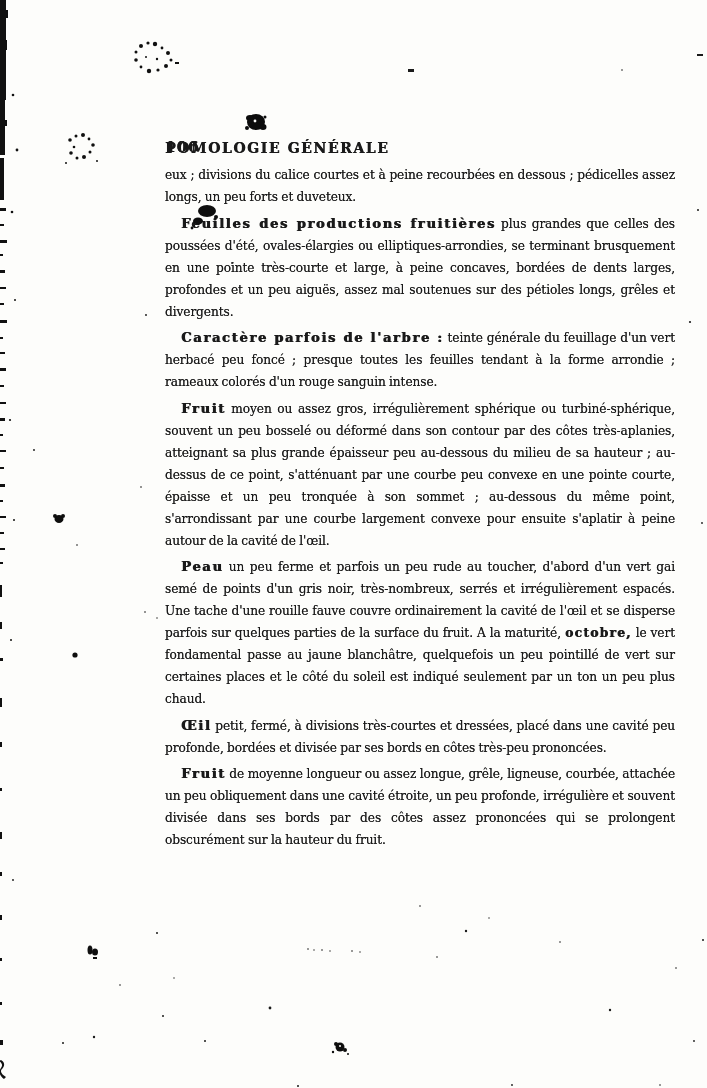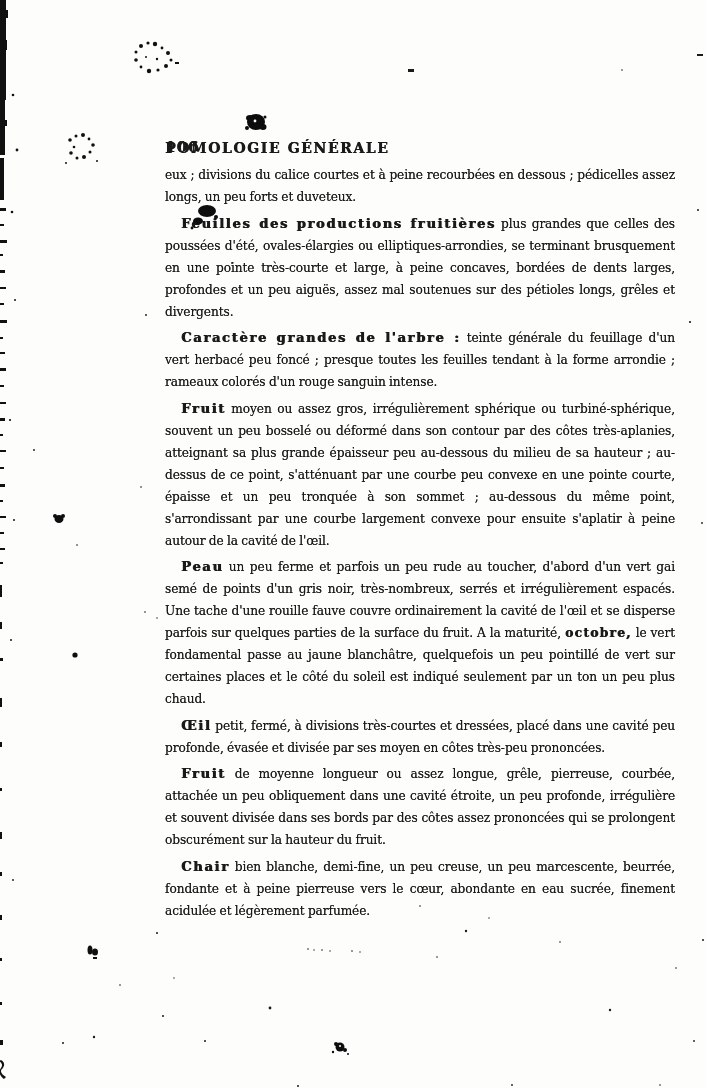--- a/index.html
+++ b/index.html
@@ -62,31 +62,30 @@
     <div class="header">
       <span class="page-number">106</span>
       <div class="header-title">POMOLOGIE GÉNÉRALE</div>
     </div>
 
     <div class="body-text">
       <p><span class="lead"></span><span>eux ; divisions du calice courtes et à peine recourbées en dessous ; pédicelles assez longs, un peu forts et duveteux.</span><span class="midbold"></span><span></span></p>
 
       <p class="indent"><span class="lead">Feuilles des productions fruitières</span><span> plus grandes que celles des poussées d'été, ovales-élargies ou elliptiques-arrondies, se terminant brusquement en une pointe très-courte et large, à peine concaves, bordées de dents larges, profondes et un peu aiguës, assez mal soutenues sur des pétioles longs, grêles et divergents.</span><span class="midbold"></span><span></span></p>
 
-      <p class="indent"><span class="lead">Caractère grandes de l'arbre :</span><span> teinte générale du feuillage d'un vert herbacé peu foncé ; presque toutes les feuilles tendant à la forme arrondie ; rameaux colorés d'un rouge sanguin intense.</span><span class="midbold"></span><span></span></p>
+      <p class="indent"><span class="lead">Caractère parfois de l'arbre :</span><span> teinte générale du feuillage d'un vert herbacé peu foncé ; presque toutes les feuilles tendant à la forme arrondie ; rameaux colorés d'un rouge sanguin intense.</span><span class="midbold"></span><span></span></p>
 
       <p class="indent"><span class="lead">Fruit</span><span> moyen ou assez gros, irrégulièrement sphérique ou turbiné-sphérique, souvent un peu bosselé ou déformé dans son contour par des côtes très-aplanies, atteignant sa plus grande épaisseur peu au-dessous du milieu de sa hauteur ; au-dessus de ce point, s'atténuant par une courbe peu convexe en une pointe courte, épaisse et un peu tronquée à son sommet ; au-dessous du même point, s'arrondissant par une courbe largement convexe pour ensuite s'aplatir à peine autour de la cavité de l'œil.</span><span class="midbold"></span><span></span></p>
 
       <p class="indent"><span class="lead">Peau</span><span> un peu ferme et parfois un peu rude au toucher, d'abord d'un vert gai semé de points d'un gris noir, très-nombreux, serrés et irrégulièrement espacés. Une tache d'une rouille fauve couvre ordinairement la cavité de l'œil et se disperse parfois sur quelques parties de la surface du fruit. A la maturité, </span><span class="midbold">octobre,</span><span> le vert fondamental passe au jaune blanchâtre, quelquefois un peu pointillé de vert sur certaines places et le côté du soleil est indiqué seulement par un ton un peu plus chaud.</span></p>
 
-      <p class="indent"><span class="lead">Œil</span><span> petit, fermé, à divisions très-courtes et dressées, placé dans une cavité peu profonde, évasée et divisée par ses moyen en côtes très-peu prononcées.</span><span class="midbold"></span><span></span></p>
-
-      <p class="indent"><span class="lead">Fruit</span><span> de moyenne longueur ou assez longue, grêle, pierreuse, courbée, attachée un peu obliquement dans une cavité étroite, un peu profonde, irrégulière et souvent divisée dans ses bords par des côtes assez prononcées qui se prolongent obscurément sur la hauteur du fruit.</span><span class="midbold"></span><span></span></p>
-
-      <p class="indent"><span class="lead">Chair</span><span> bien blanche, demi-fine, un peu creuse, un peu marcescente, beurrée, fondante et à peine pierreuse vers le cœur, abondante en eau sucrée, finement acidulée et légèrement parfumée.</span><span class="midbold"></span><span></span></p>
+      <p class="indent"><span class="lead">Œil</span><span> petit, fermé, à divisions très-courtes et dressées, placé dans une cavité peu profonde, bordées et divisée par ses bords en côtes très-peu prononcées.</span><span class="midbold"></span><span></span></p>
+
+      <p class="indent"><span class="lead">Fruit</span><span> de moyenne longueur ou assez longue, grêle, ligneuse, courbée, attachée un peu obliquement dans une cavité étroite, un peu profonde, irrégulière et souvent divisée dans ses bords par des côtes assez prononcées qui se prolongent obscurément sur la hauteur du fruit.</span><span class="midbold"></span><span></span></p>
+
     </div>
   </div>
 
   <svg class="artifacts" width="707" height="1088" viewBox="0 0 707 1088" xmlns="http://www.w3.org/2000/svg">
     <g fill="#111111">
       <rect x="0" y="0" width="6" height="100"></rect>
       <rect x="5" y="10" width="3" height="8"></rect>
       <rect x="5" y="40" width="2" height="10"></rect>
       <rect x="0" y="100" width="5" height="55"></rect>
       <rect x="5" y="120" width="2" height="6"></rect>

